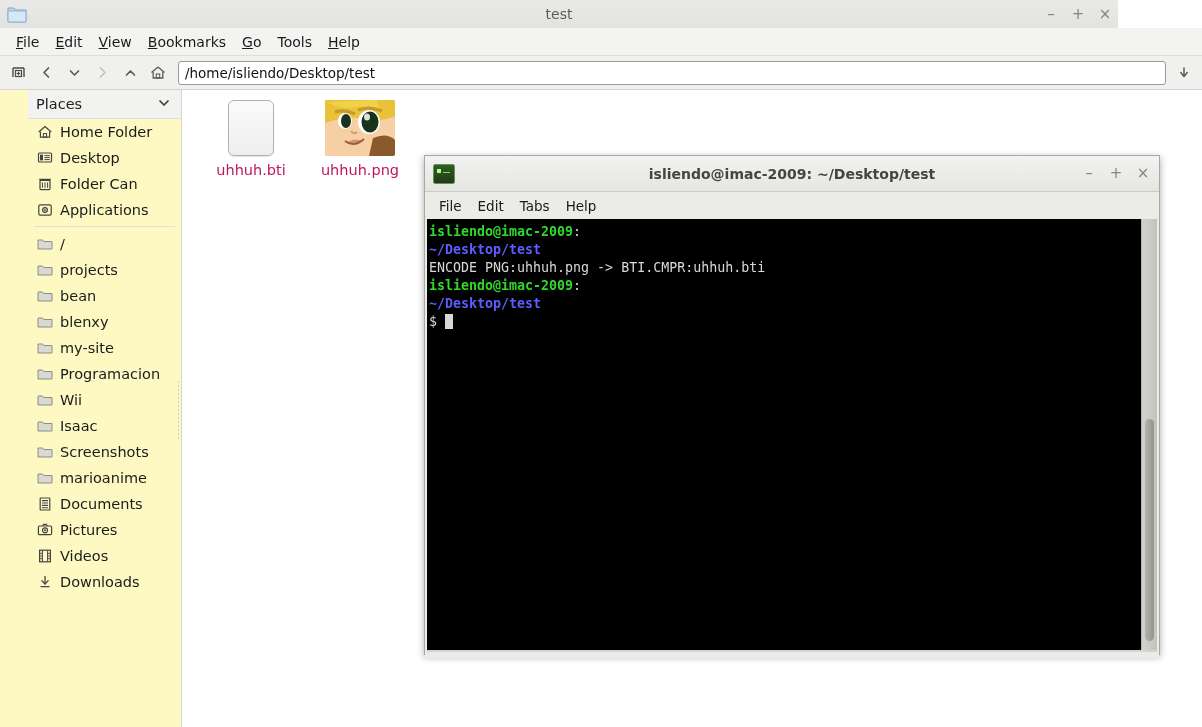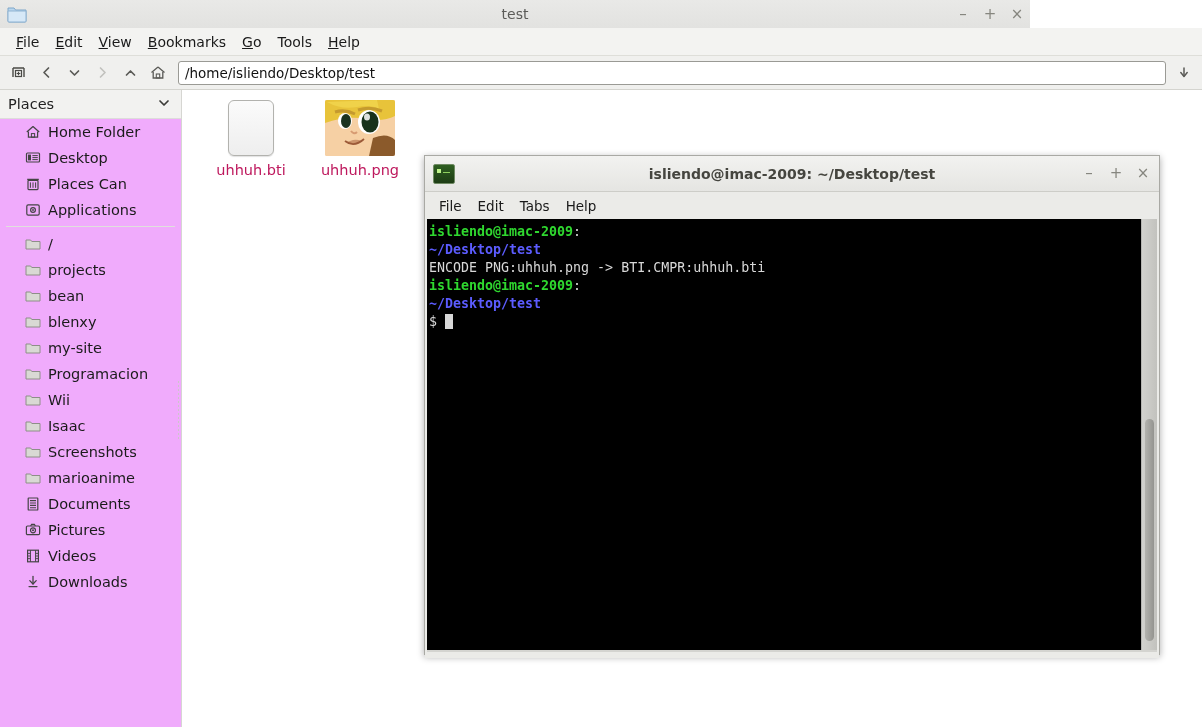--- a/index.html
+++ b/index.html
@@ -16,21 +16,21 @@
     position: relative;
     width: 1202px;
     height: 727px;
     background: #ffffff;
   }
 
   
   .fm-titlebar {
     position: absolute;
     left: 0; top: 0;
-    width: 1030px; height: 28px;
+    width: 1118px; height: 28px;
     background: linear-gradient(to bottom, #e9e9e7 0%, #e2e2e0 100%);
     border-bottom: 1px solid #cfcfcb;
     display: flex;
     align-items: center;
   }
   .fm-titlebar .tb-icon {
     width: 22px; height: 22px;
     margin-left: 6px;
     flex: 0 0 auto;
     position: relative;
@@ -123,24 +123,25 @@
   .body-area {
     position: absolute;
     left: 0; top: 90px;
     width: 1202px; height: 637px;
     background: #ffffff;
   }
   .sidebar {
     position: absolute;
     left: 0; top: 0;
     width: 182px; height: 637px;
-    background: #f0abfc;
+    background: #fef9c3;
     border-right: 1px solid #d6d6d2;
     box-sizing: border-box;
     overflow: hidden;
+    padding-left: 28px;
   }
   .places-header {
     height: 29px;
     background: #f2f2f0;
     border-bottom: 1px solid #dddddA;
     display: flex;
     align-items: center;
     justify-content: space-between;
     padding: 0 10px 0 8px;
     box-sizing: border-box;
@@ -151,21 +152,20 @@
   }
   .place-row {
     height: 26px;
     display: flex;
     align-items: center;
     padding-left: 8px;
     box-sizing: border-box;
     cursor: default;
     font-size: 14.5px;
     color: #1b1b1b;
-    margin-left: 16px;
   }
   .place-row .picon {
     width: 17px; height: 17px;
     margin-right: 7px;
     flex: 0 0 auto;
     display: flex;
     align-items: center;
     justify-content: center;
   }
   .place-sep {
@@ -463,21 +463,21 @@
       </div>
 
       <div class="place-row">
         <span class="picon">
           <svg width="16" height="16" viewBox="0 0 16 16">
             <rect x="3" y="4.4" width="10" height="9.2" rx="0.8" fill="none" stroke="#444" stroke-width="1.2"></rect>
             <path d="M2.2 3.4 h11.6" stroke="#444" stroke-width="1.3"></path>
             <path d="M5.4 6.4 v5.4 M8 6.4 v5.4 M10.6 6.4 v5.4" stroke="#444" stroke-width="1"></path>
           </svg>
         </span>
-        <span>Places Can</span>
+        <span>Folder Can</span>
       </div>
 
       <div class="place-row">
         <span class="picon">
           <svg width="16" height="16" viewBox="0 0 16 16">
             <rect x="1.8" y="2.8" width="12.4" height="10.4" rx="1.4" fill="none" stroke="#444" stroke-width="1.2"></rect>
             <circle cx="8" cy="8" r="2.4" fill="none" stroke="#444" stroke-width="1.2"></circle>
             <circle cx="8" cy="8" r="0.9" fill="#444"></circle>
           </svg>
         </span>

